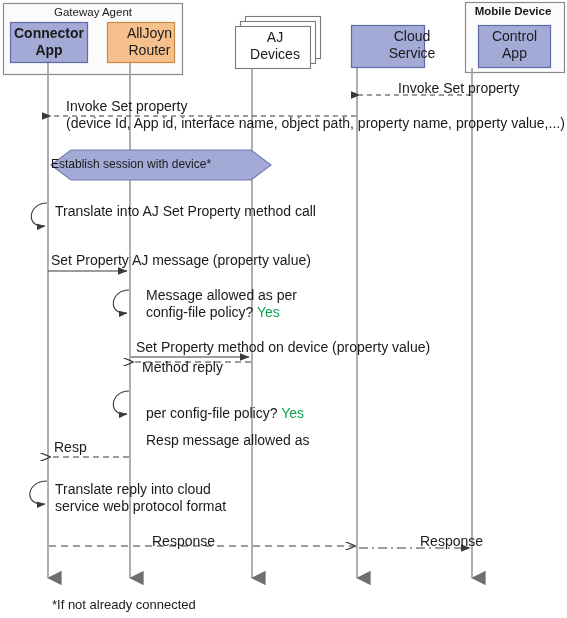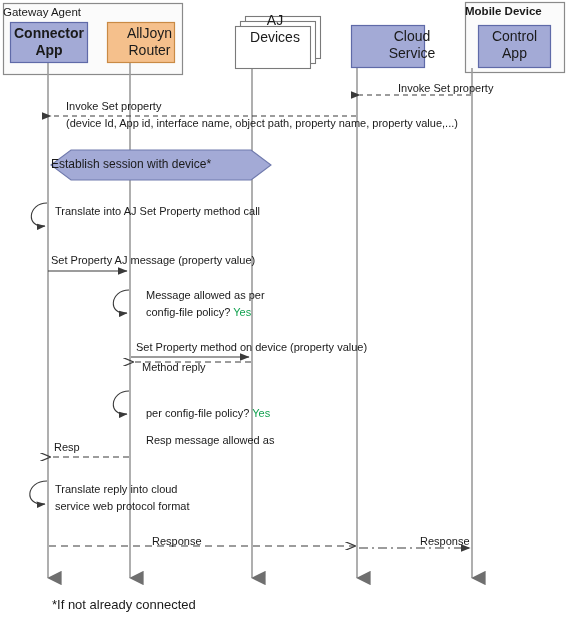--- a/index.html
+++ b/index.html
@@ -21,36 +21,37 @@
   }
   #svg-layer {
     position: absolute;
     left: 0;
     top: 0;
     width: 567px;
     height: 618px;
   }
   .label {
     position: absolute;
-    font-size: 11px;
+    font-size: 14px;
     line-height: 15px;
     color: #1a1a1a;
     white-space: nowrap;
     pointer-events: none;
   }
   .box-text {
     position: absolute;
     text-align: center;
     font-size: 14px;
     line-height: 17px;
     color: #1a1a1a;
     white-space: nowrap;
   }
   .group-title {
     position: absolute;
+    text-align: center;
     font-size: 11.5px;
     color: #1a1a1a;
     white-space: nowrap;
   }
   .yes {
     color: #12a150;
   }
   .footnote {
     position: absolute;
     font-size: 13px;
@@ -177,21 +178,21 @@
   <div class="box-text" style="left:10px; top:25px; width:78px;font-weight:bold;">
     <div>Connector</div>
     <div>App</div>
   </div>
 
   <div class="box-text" style="left:107px; top:25px; width:85px;">
     <div>AllJoyn</div>
     <div>Router</div>
   </div>
 
-  <div class="box-text" style="left:235px; top:12px; width:80px;text-align:center;">
+  <div class="box-text" style="left:235px; top:29px; width:80px;text-align:center;">
     <div>AJ</div>
     <div>Devices</div>
   </div>
 
   <div class="box-text" style="left:351px; top:28px; width:74px;margin-left:24px;">
     <div>Cloud</div>
     <div>Service</div>
   </div>
 
   <div class="box-text" style="left:478px; top:28px; width:73px;">

